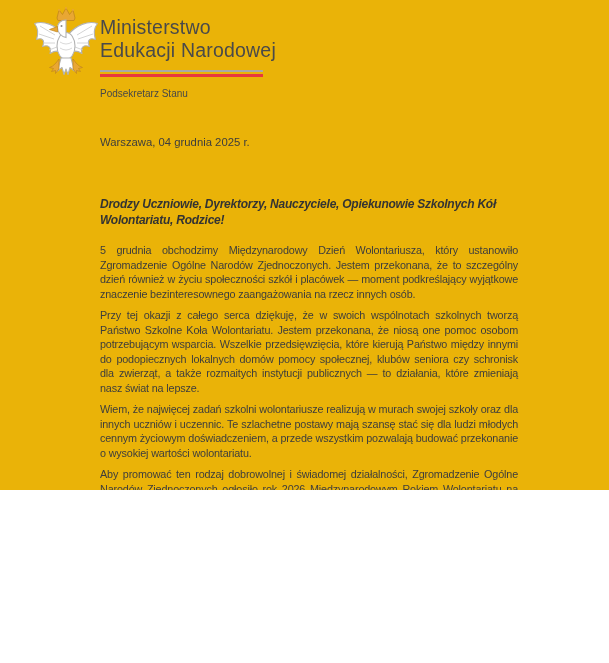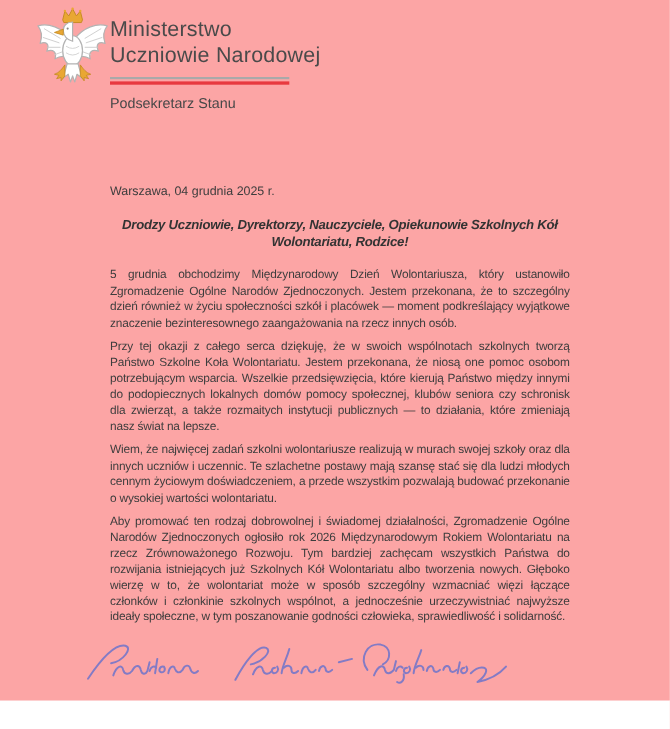--- a/index.html
+++ b/index.html
@@ -1,48 +1,48 @@
 <!DOCTYPE html>
 <html lang="pl"><head>
 <meta charset="utf-8">
 <style>
   html, body { margin:0; padding:0; background:#ffffff; }
   .page {
     position:relative;
-    width:609px; height:637px;
-    background:#fca5a5;
+    width:609px; height:490px;
+    background:#eab308;
     font-family:"Liberation Sans", sans-serif;
     color:#3d3d3d;
     overflow:hidden;
   }
 
   
   .emblem { position:absolute; left:31px; top:6px; width:70px; height:78px; }
   .ministry-name {
     position:absolute; left:100px; top:16px;
     font-size:19.5px; line-height:23px; font-weight:400;
     color:#4a4a4a; letter-spacing:0.2px;
   }
   .rules { position:absolute; left:100px; top:70px; width:163px; }
   .rule-gray { height:1.5px; background:#a9a9a9; margin-bottom:2.5px; }
   .rule-red  { height:3px;   background:#e8393f; }
   .official {
     position:absolute; left:100px; top:86px;
-    font-size:13px; line-height:15px; color:#484848;
+    font-size:10px; line-height:15px; color:#484848;
   }
 
   
   .dateline {
-    position:absolute; left:100px; top:168px;
+    position:absolute; left:100px; top:136px;
     font-size:11.3px; color:#3d3d3d;text-align:center;
   }
   .content { position:absolute; left:100px; top:197px; width:418px; }
   .salutation {
     margin:0 0 15px 0;
-    text-align:center;
+    text-align:left;
     font-weight:bold; font-style:italic;
     font-size:12px; line-height:15.5px; letter-spacing:-0.25px;
     color:#333333;
   }
   .body-par {
     margin:0 0 7px 0;
     font-size:10.8px; line-height:14.5px; letter-spacing:-0.15px;
     text-align:justify;
     color:#3d3d3d;
   }
@@ -85,21 +85,21 @@
     <path d="M26.5 20.5 L18.5 23.5 L26.5 26 Z" fill="#e9a733" stroke="#c2871d" stroke-width="0.7"></path>
 
     <path d="M30 52 L26.5 65 L31 61.5 L33 68.5 L35 63 L37 68.5 L39 61.5 L43.5 65 L40 52 Z" fill="#ffffff" stroke="#b3b3b3" stroke-width="1.1" stroke-linejoin="round"></path>
 
     <path d="M28 53 C25 57 23 60 18.5 61.5 L22.5 62.5 L20.5 65.5 L24.5 64.5 L24.5 67.5 L28 63 Z" fill="#e9a733" stroke="#c2871d" stroke-width="0.7"></path>
     <path d="M42 53 C45 57 47 60 51.5 61.5 L47.5 62.5 L49.5 65.5 L45.5 64.5 L45.5 67.5 L42 63 Z" fill="#e9a733" stroke="#c2871d" stroke-width="0.7"></path>
   </svg>
 
   <div class="ministry-name">
     <div>Ministerstwo</div>
-    <div>Uczniowie Narodowej</div>
+    <div>Edukacji Narodowej</div>
   </div>
 
   <div class="rules">
     <div class="rule-gray"></div>
     <div class="rule-red"></div>
   </div>
 
   <div class="official">
     <div>Podsekretarz Stanu</div>
   </div>

